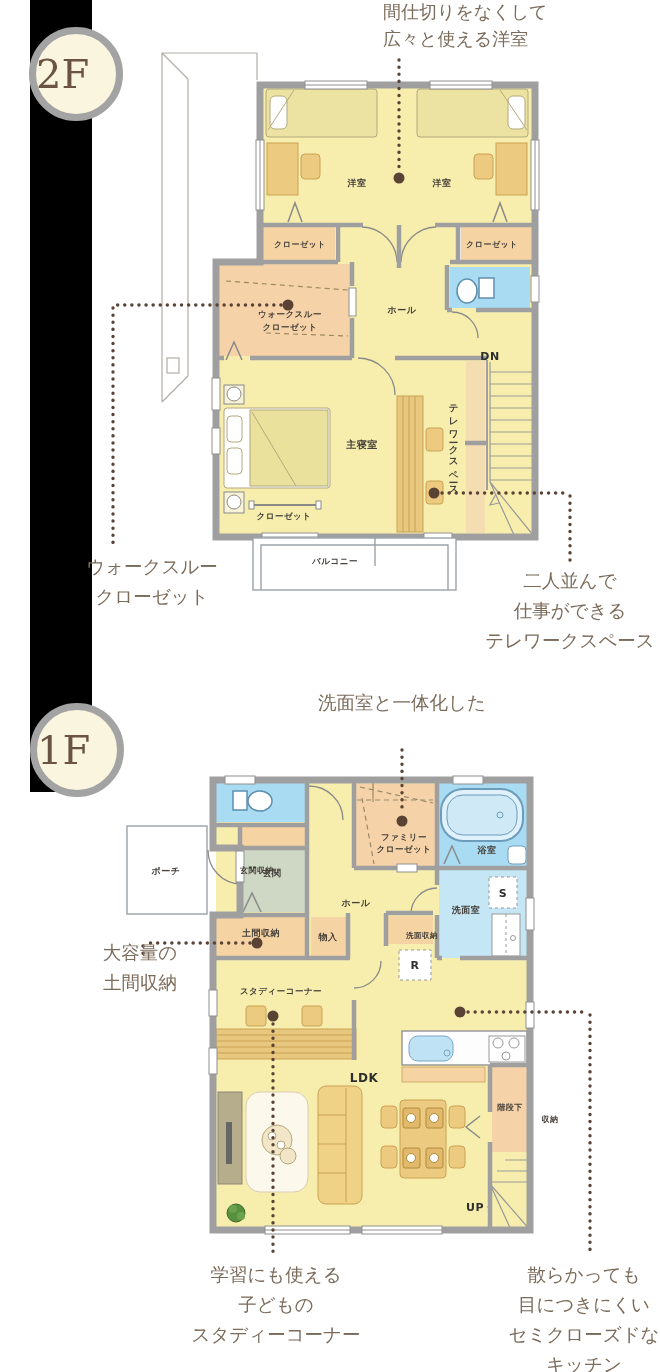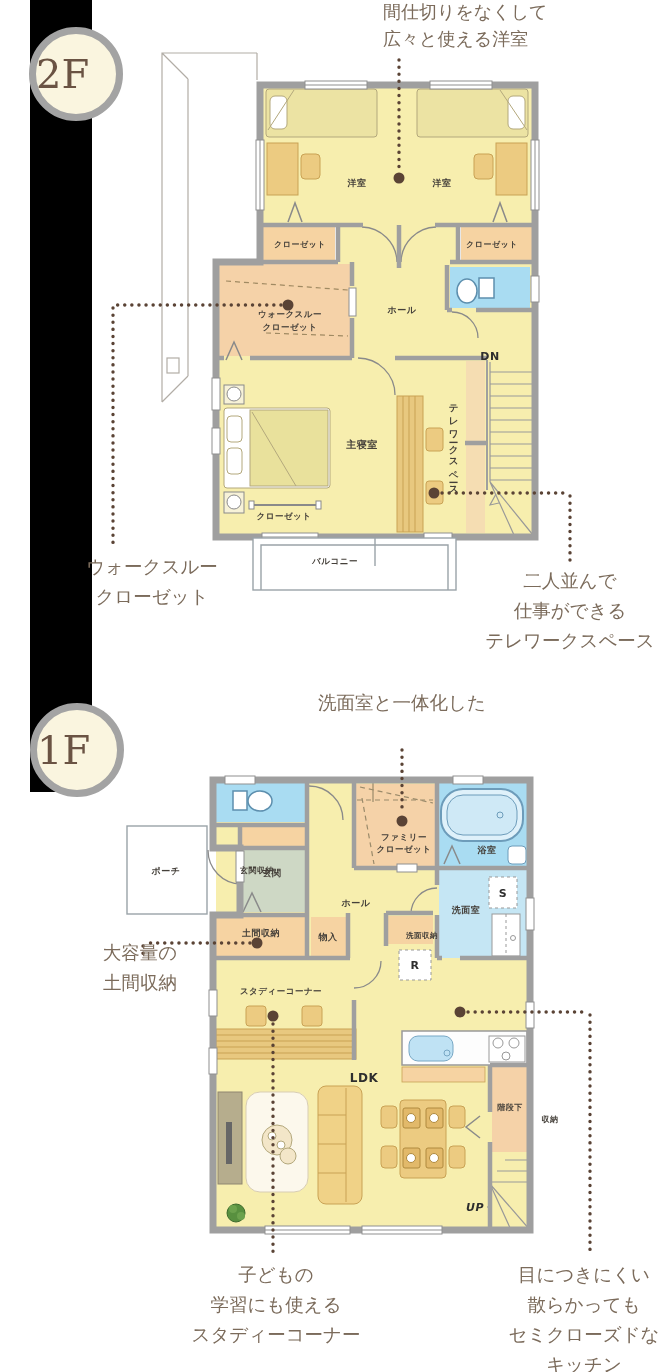--- a/index.html
+++ b/index.html
@@ -333,21 +333,21 @@
   <span class="rl" style="left:466px;top:910px;">洗面室</span>
   <span class="mk" style="left:503px;top:893px;">S</span>
   <span class="rl" style="left:261px;top:933px;">土間収納</span>
   <span class="rl" style="left:328px;top:937px;">物入</span>
   <span class="rl" style="left:410px;top:936px;font-size:7.5px;margin-left:12px;">洗面収納</span>
   <span class="mk" style="left:415px;top:965px;">R</span>
   <span class="rl s85" style="left:281px;top:992px;">スタディーコーナー</span>
   <span class="mk" style="left:364px;top:1078px;font-size:12px;">LDK</span>
   <span class="rl s8" style="left:510px;top:1107px;">階段下</span>
   <span class="rl s8" style="left:510px;top:1119px;margin-left:40px;">収納</span>
-  <span class="mk" style="left:475px;top:1207px;font-style:italic;">UP</span>
+  <span class="mk" style="left:475px;top:1207px;">UP</span>
 
   <div class="note la" style="left:383px;top:-2px;">
     <span>間仕切りをなくして</span>
     <span>広々と使える洋室</span>
   </div>
   <div class="note" style="left:152px;top:552px;">
     <span>ウォークスルー</span>
     <span>クローゼット</span>
   </div>
   <div class="note" style="left:570px;top:566px;text-align:center;">
@@ -356,24 +356,24 @@
     <span>テレワークスペース</span>
   </div>
   <div class="note" style="left:402px;top:688px;">
     <span>洗面室と一体化した</span>
   </div>
   <div class="note" style="left:140px;top:938px;">
     <span>大容量の</span>
     <span>土間収納</span>
   </div>
   <div class="note" style="left:276px;top:1260px;">
+    <span>学習にも使える</span>
     <span>子どもの</span>
-    <span>学習にも使える</span>
     <span>スタディーコーナー</span>
   </div>
   <div class="note" style="left:584px;top:1260px;">
+    <span>散らかっても</span>
     <span>目につきにくい</span>
-    <span>散らかっても</span>
     <span>セミクローズドな</span>
     <span>キッチン</span>
   </div>
 
 </div>
 
 </body></html>

